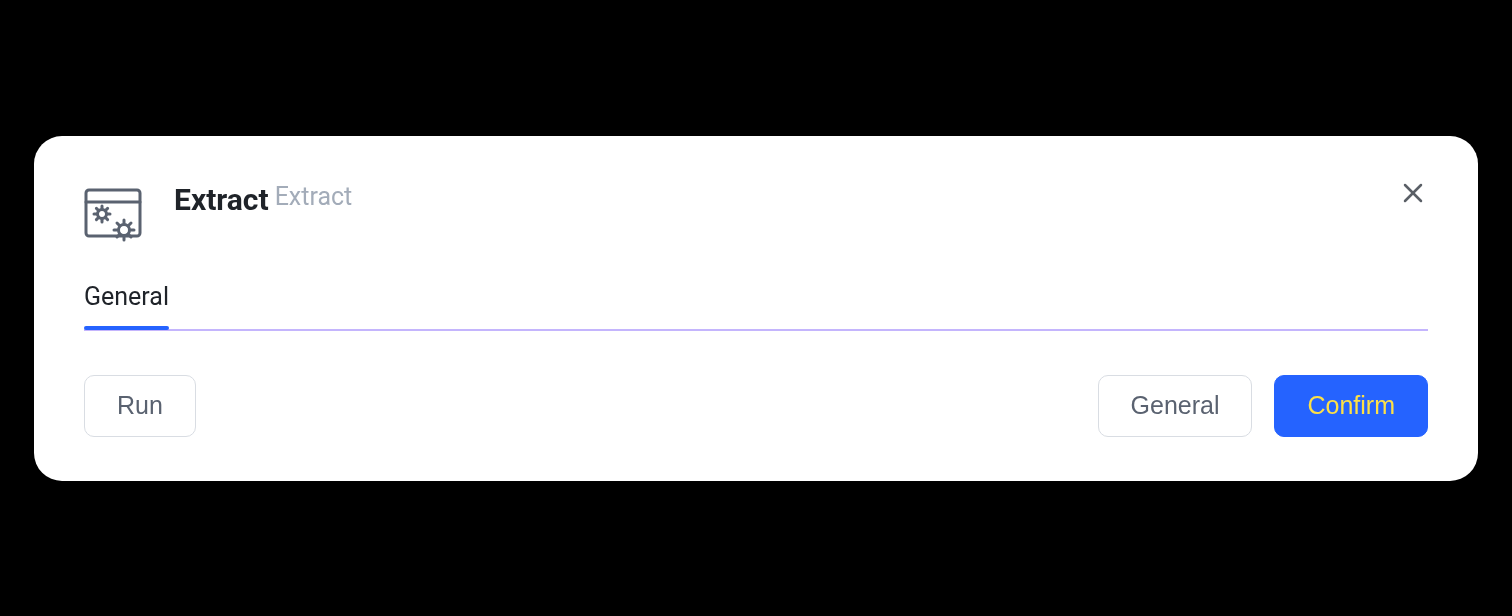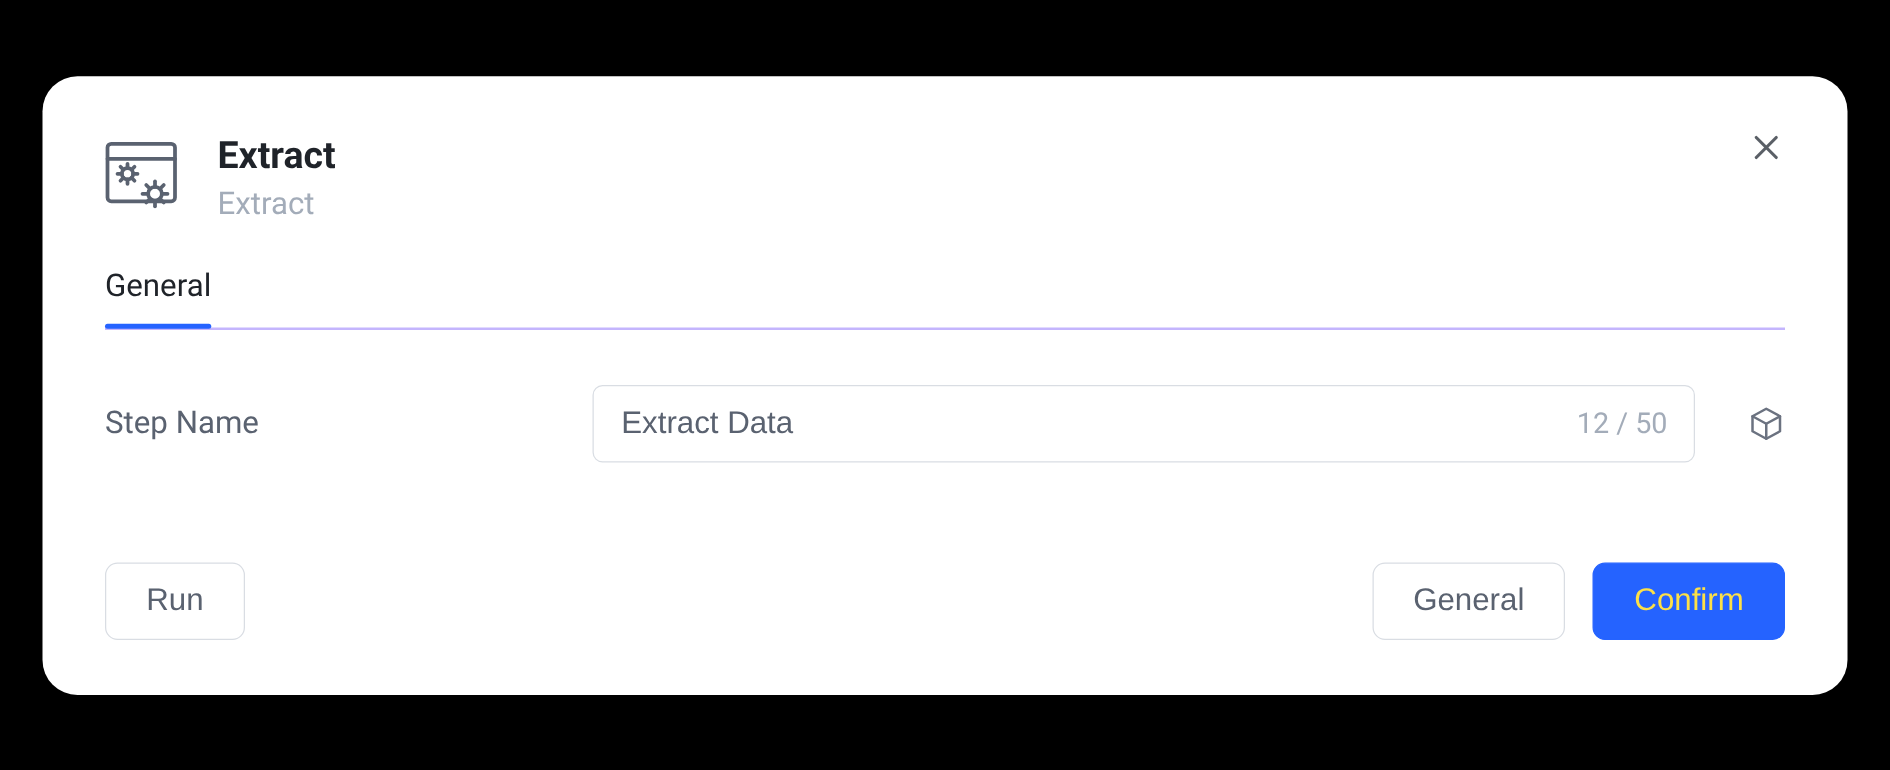--- a/index.html
+++ b/index.html
@@ -25,21 +25,21 @@
     margin-bottom: 36px;
   }
   .header-icon {
     width: 66px;
     height: 58px;
     flex-shrink: 0;
     margin-top: 6px;
   }
   .header-text {
     display: flex;
-    flex-direction: column;
+    flex-direction: row;
     gap: 6px;
     padding-top: 0;
   }
   .title {
     font-size: 30px;
     font-weight: 700;
     color: #1f2329;
     line-height: 1.2;
   }
   .subtitle {
@@ -209,34 +209,20 @@
       <line x1="20" y1="4" x2="4" y2="20"></line>
     </svg>
   </button>
 
   <div class="tabs">
     <div class="tab active">
       <span>General</span>
     </div>
   </div>
 
-  <div class="form-row">
-    <div class="form-label">Step Name</div>
-    <div class="input-wrap">
-      <input class="text-input" type="text" value="Extract Data" style="">
-      <span class="char-count">12 / 50</span>
-    </div>
-    <button class="cube-btn">
-      <svg width="26" height="28" viewBox="0 0 26 28" fill="none" stroke="#6B7280" stroke-width="2" stroke-linejoin="round" stroke-linecap="round">
-        <path d="M13 2 L24 8 L24 20 L13 26 L2 20 L2 8 Z"></path>
-        <path d="M2 8 L13 14 L24 8"></path>
-        <path d="M13 14 L13 26"></path>
-      </svg>
-    </button>
-  </div>
 
   <div class="footer">
     <button class="btn">
       <span>Run</span>
     </button>
     <div class="footer-right">
       <button class="btn">
         <span>General</span>
       </button>
       <button class="btn btn-primary">

